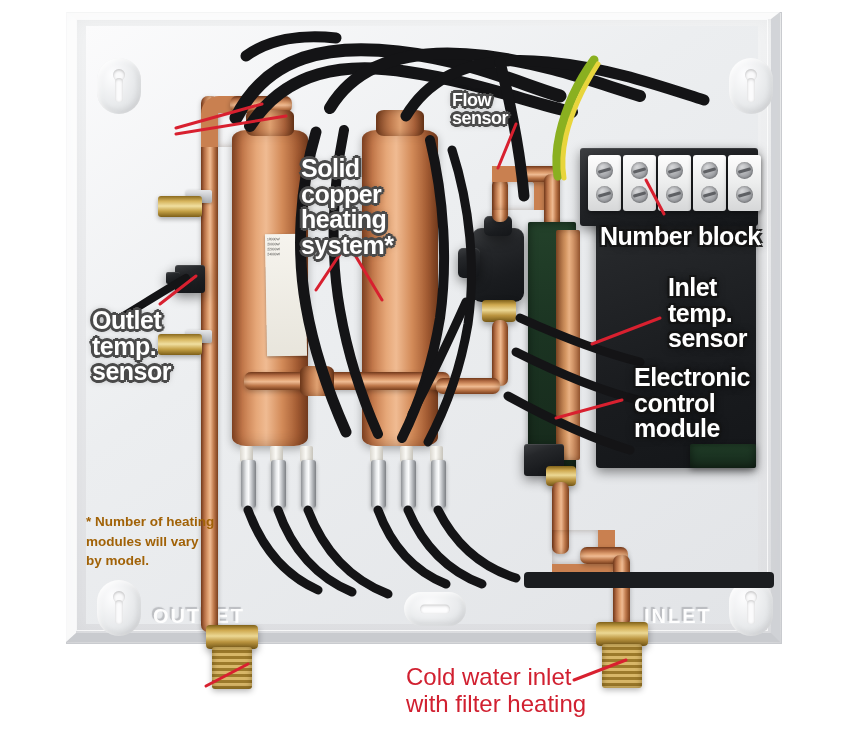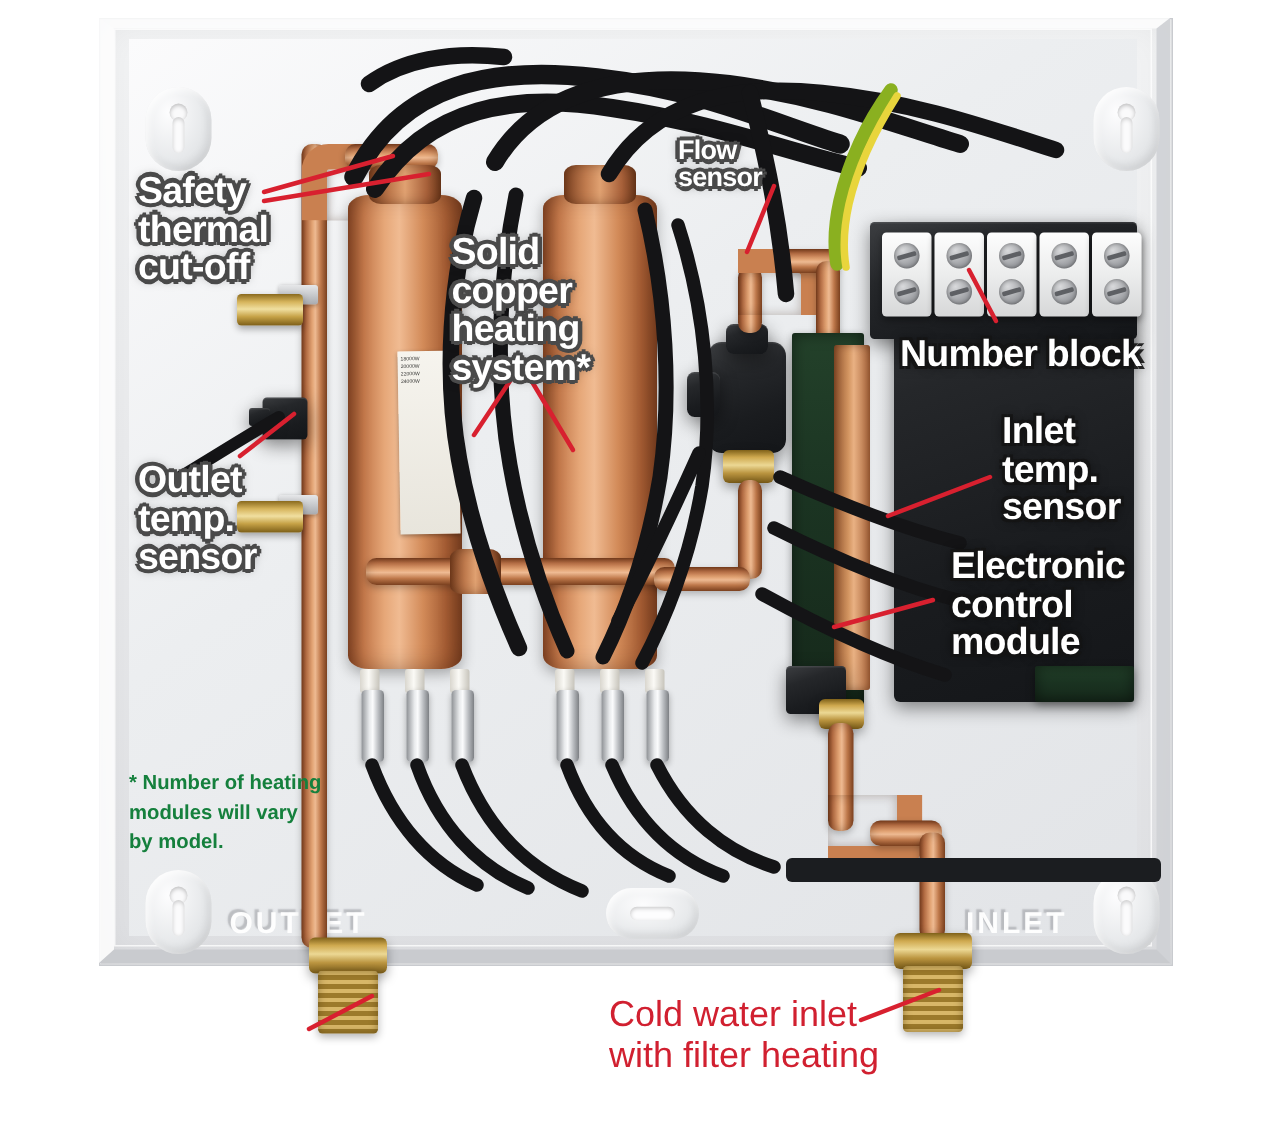--- a/index.html
+++ b/index.html
@@ -116,21 +116,21 @@
       -2px -2px 0 #4a4a4a, 2px -2px 0 #4a4a4a,-2px 2px 0 #4a4a4a, 2px 2px 0 #4a4a4a,
       -3px 0 0 #4a4a4a, 3px 0 0 #4a4a4a, 0 -3px 0 #4a4a4a, 0 3px 0 #4a4a4a,
       0 0 7px rgba(0,0,0,.55);}
   .lab.dark{color:#fff;text-shadow:
       -2px -2px 0 rgba(20,20,20,.9), 2px -2px 0 rgba(20,20,20,.9),
       -2px 2px 0 rgba(20,20,20,.9), 2px 2px 0 rgba(20,20,20,.9),
       0 0 8px rgba(0,0,0,.8);}
   .lab-red{position:absolute;font-weight:400;line-height:1.12;
     color:#d12030;letter-spacing:0px;}
   .footnote{position:absolute;font-weight:700;font-size:13.5px;line-height:1.45;
-    color:#15803d;}
+    color:#a16207;}
 </style>
 </head>
 <body>
 
 <div id="stage">
 
   <div class="chassis"></div>
   <div class="backpanel"></div>
   <div class="chassis-bevel"></div>
   <div class="chassis-lip"></div>
@@ -282,23 +282,20 @@
       <path d="M352,250 L382,300"></path>
       <path d="M516,124 L498,168"></path>
       <path d="M664,214 L646,180"></path>
       <path d="M660,318 L592,344"></path>
       <path d="M622,400 L556,418"></path>
       <path d="M206,686 L248,664"></path>
       <path d="M574,680 L626,660"></path>
     </g>
   </svg>
 
-  <div class="lab" style="left:92px;top:115px;font-size:25px;white-space:pre-line;">Safety
-thermal
-cut-off</div>
 
   <div class="lab" style="left:92px;top:308px;font-size:25px;white-space:pre-line;">Outlet
 temp.
 sensor</div>
 
   <div class="lab" style="left:301px;top:156px;font-size:25px;white-space:pre-line;">Solid
 copper
 heating
 system*</div>
 

